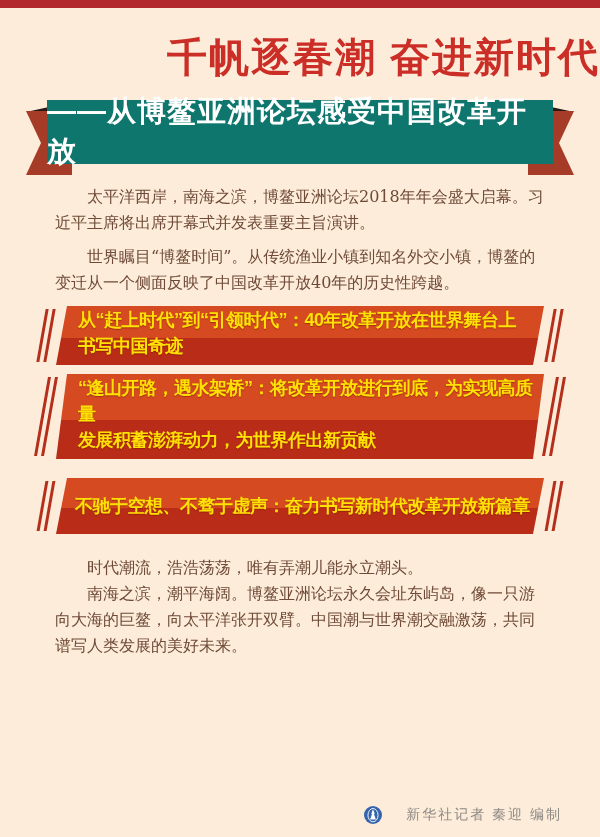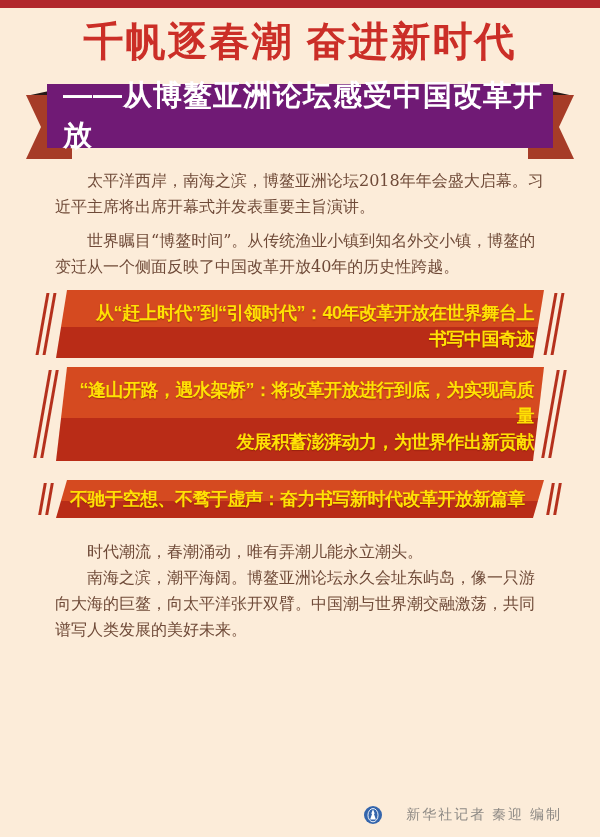--- a/index.html
+++ b/index.html
@@ -4,37 +4,37 @@
 <style>
   html,body { margin:0; padding:0; background:#e8e0d4; }
   .page {
     position:relative; width:600px; height:837px; margin:0 auto;
     background:#fcecd9; overflow:hidden;
     font-family:"Liberation Sans", sans-serif;
   }
   .topbar { height:8px; background:#b2282c; }
 
   .title {
-    margin:8px 0 0; text-align:center;
+    margin:24px 0 0; text-align:right;
     font-size:40px; line-height:50px; font-weight:bold;
     color:#cb2e27; letter-spacing:2px;
   }
 
   
   .ribbon { position:relative; margin:18px 47px 0; height:64px; }
   .ribbon .tail { position:absolute; top:11px; width:46px; height:64px; background:#a63c27; }
   .ribbon .tail-left  { left:-21px; clip-path:polygon(0 0,100% 0,100% 100%,0 100%,15px 50%); }
   .ribbon .tail-right { right:-21px; clip-path:polygon(0 0,100% 0,calc(100% - 15px) 50%,100% 100%,0 100%); }
   .ribbon .fold { position:absolute; top:2px; width:46px; height:10px; background:#261916; }
   .ribbon .fold-left  { left:-21px; clip-path:polygon(100% 0,100% 100%,0 100%); }
   .ribbon .fold-right { right:-21px; clip-path:polygon(0 0,100% 100%,0 100%); }
   .ribbon-body {
-    position:relative; height:64px; background:#701a75;
+    position:relative; height:64px; background:#0f766e;
     display:flex; align-items:center; justify-content:center;
-    color:#ffffff; font-weight:bold; font-size:29px; letter-spacing:1px;padding-left:16px;
+    color:#ffffff; font-weight:bold; font-size:29px; letter-spacing:1px;
   }
 
   
   .content { margin:20px 55px 0; }
   .para {
     margin:0 0 8px; text-indent:2em;
     font-family:"DejaVu Serif", serif;
     font-size:16px; line-height:26px; color:#6f4a38;
   }
   .para.closing-first { margin-top:21px; margin-bottom:0; }
@@ -43,29 +43,28 @@
   .hl { position:relative; margin:10px -16px 0; }
   .hl.hl-2 { margin-top:9px; }
   .hl.hl-3 { margin-top:19px; }
   .hl .stripe {
     position:absolute; top:3px; bottom:3px; width:3px;
     background:#b5301c; transform:skewX(-10deg);
   }
   .hl .s1 { left:2px; }  .hl .s2 { left:9px; }
   .hl .s3 { right:9px; } .hl .s4 { right:2px; }
   .hl-body {
-    margin:0 17px; padding:10px 10px 6px 22px;
+    margin:0 17px; padding:1px 10px 6px 22px;
     clip-path:polygon(11px 0,100% 0,calc(100% - 11px) 100%,0 100%);
     background:linear-gradient(180deg,#d54a20 0%,#d54a20 54%,#b92c17 54%,#b92c17 100%);
     color:#ffe104; font-weight:bold; font-size:18px; line-height:26px;
     letter-spacing:-0.5px; white-space:pre-wrap;
     text-shadow:0 1px 1px rgba(110,20,0,0.45);
-    text-align:right;
   }
-  .hl-3 .hl-body { text-align:left; padding:6px 14px; }
+  .hl-3 .hl-body { text-align:right; padding:15px 14px; }
 
   
   .footer {
     position:absolute; left:0; right:38px; bottom:13px;
     display:flex; justify-content:flex-end; align-items:center; gap:24px;
     color:#8e8a85; font-size:14px; letter-spacing:2px;
   }
   .logo { width:18px; height:18px; display:block; }
 </style>
 </head>
@@ -108,21 +107,21 @@
     </div>
 
     <div class="hl hl-3">
       <div class="stripe s1"></div>
       <div class="stripe s2"></div>
       <div class="hl-body">不驰于空想、不骛于虚声：奋力书写新时代改革开放新篇章</div>
       <div class="stripe s3"></div>
       <div class="stripe s4"></div>
     </div>
 
-    <p class="para closing-first">时代潮流，春潮涌动，唯有弄潮儿能永立潮头。</p>
+    <p class="para closing-first">时代潮流，浩浩荡荡，唯有弄潮儿能永立潮头。</p>
     <p class="para">南海之滨，潮平海阔。博鳌亚洲论坛永久会址东屿岛，像一只游向大海的巨鳌，向太平洋张开双臂。中国潮与世界潮交融激荡，共同谱写人类发展的美好未来。</p>
   </div>
 
   <div class="footer">
     <svg class="logo" viewBox="0 0 20 20" aria-hidden="true">
       <circle cx="10" cy="10" r="10" fill="#3465ac"></circle>
       <ellipse cx="10" cy="10.2" rx="5.6" ry="7.4" fill="none" stroke="#ffffff" stroke-width="1"></ellipse>
       <path d="M10 3.6 L12 8.6 L11 8.6 L13.2 15 L6.8 15 L9 8.6 L8 8.6 Z" fill="#ffffff"></path>
     </svg>
     <span>新华社记者 秦迎 编制</span>

